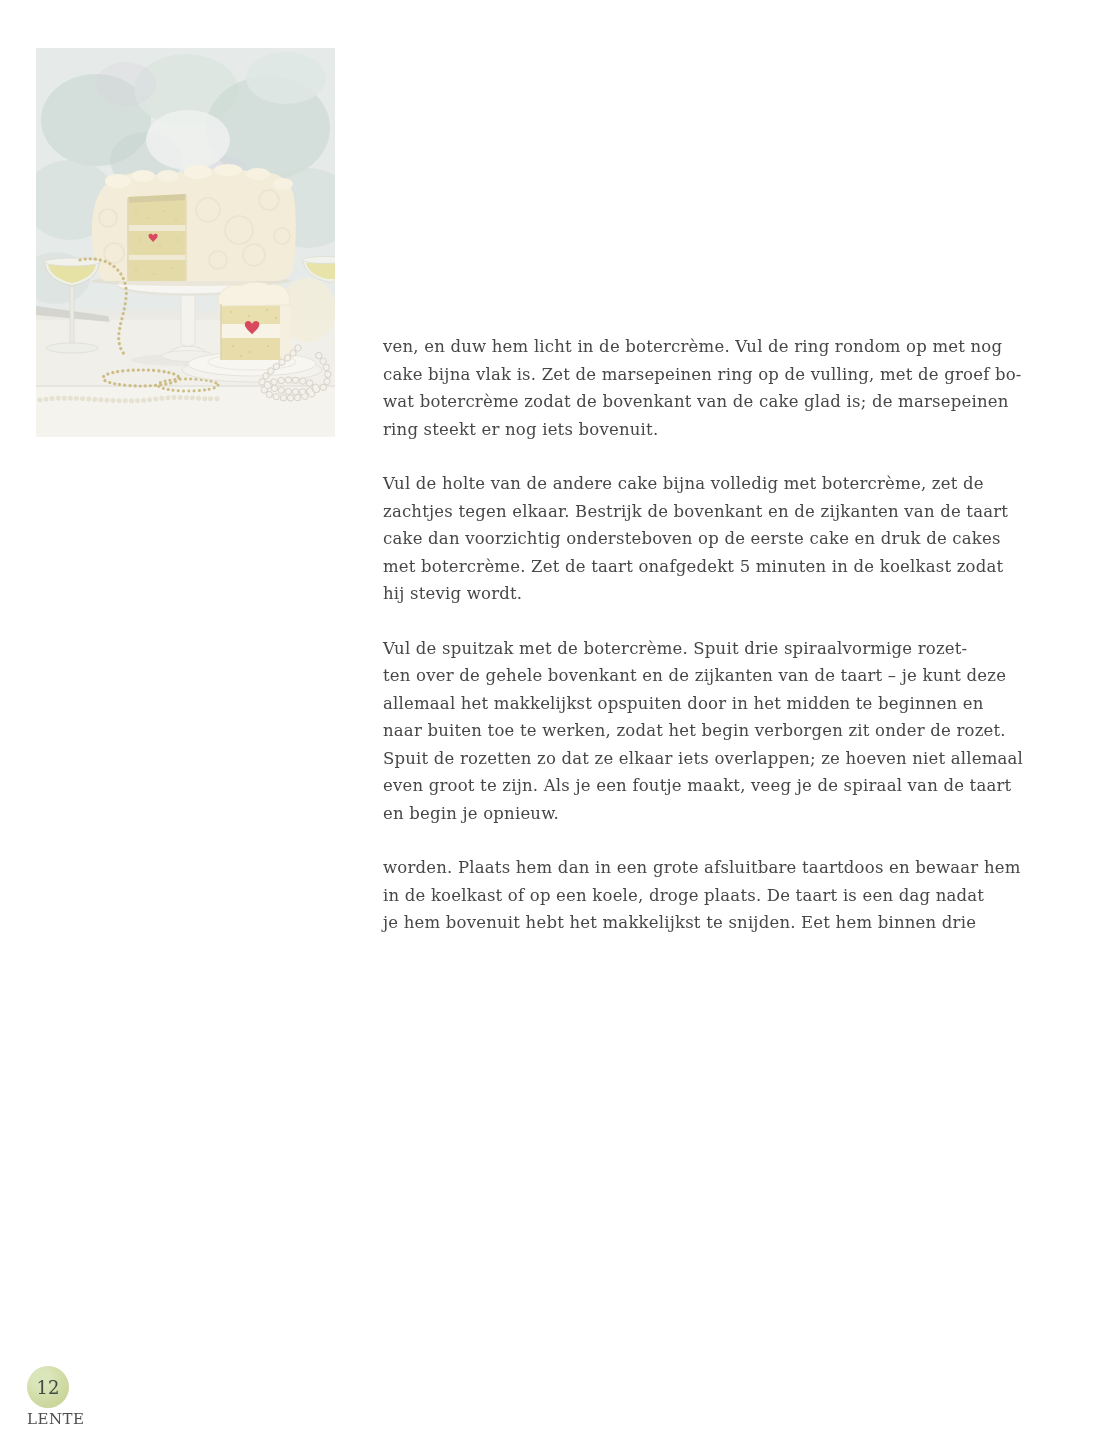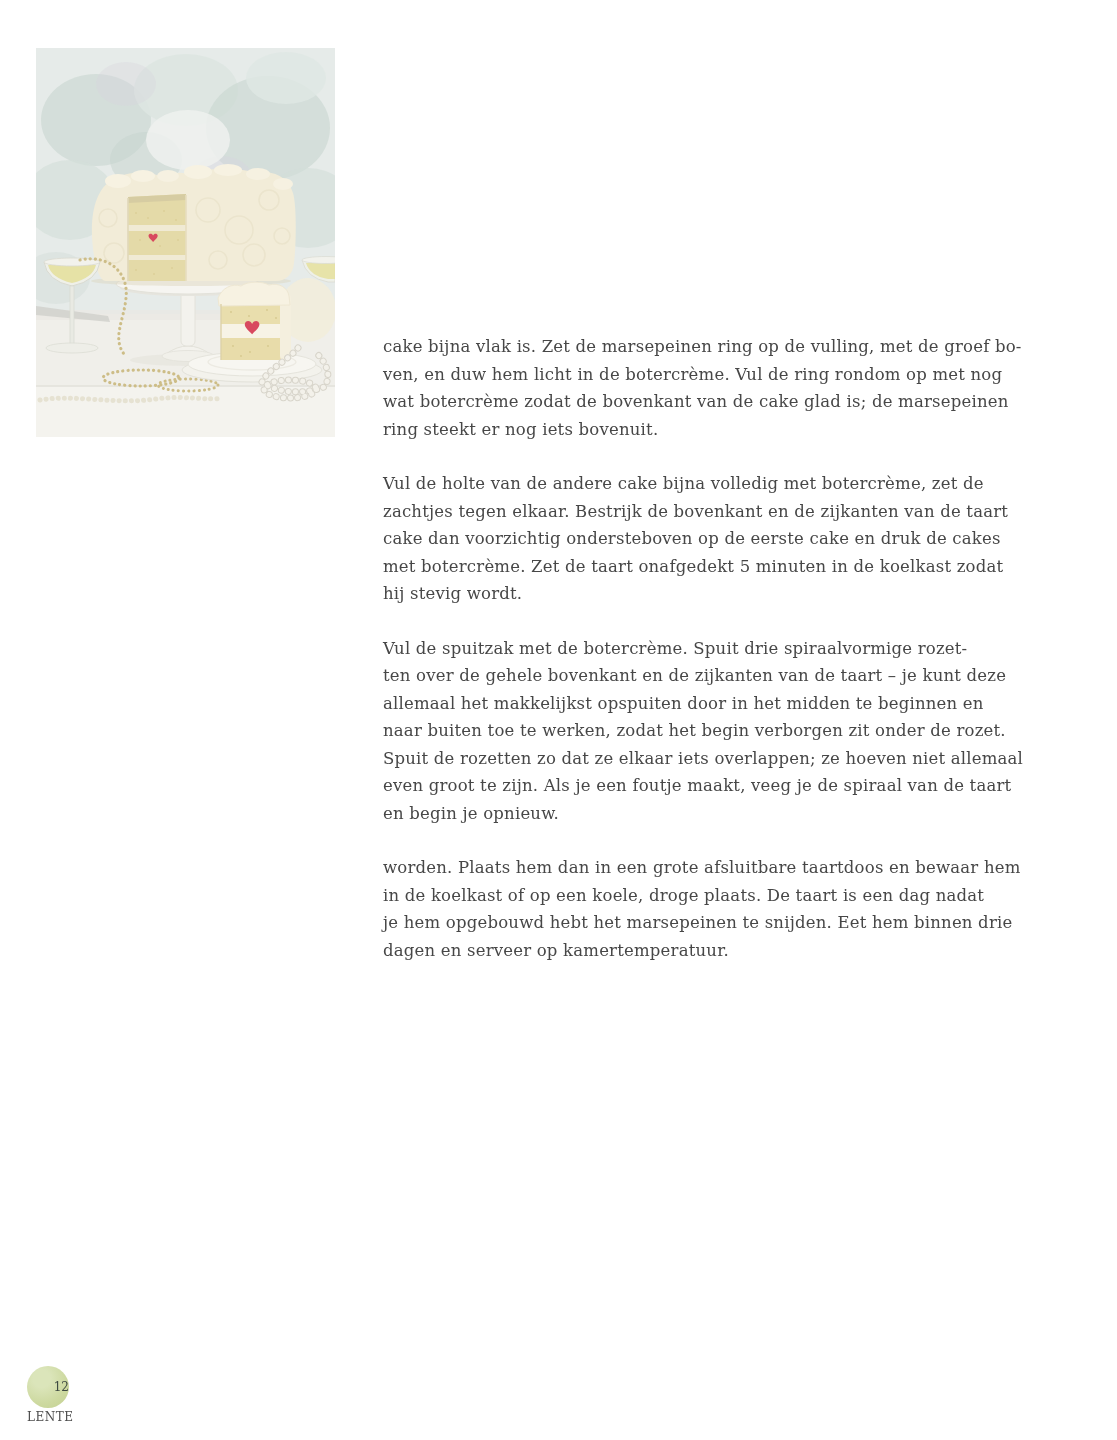--- a/index.html
+++ b/index.html
@@ -27,26 +27,26 @@
   .text-column .tl {
     line-height:27.5px;
     white-space:nowrap;
   }
   .footer {
     position:absolute; left:27px; top:1366px; width:90px;
   }
   .page-badge {
     width:42px; height:42px; border-radius:50%;
     background:radial-gradient(circle at 35% 30%, #dbe5ba 0 22%, #cdd9a0 62%, #c3d090 100%);
-    display:flex; align-items:center; justify-content:flex-end;
-    color:#3e4a42; font-size:12px;
+    display:flex; align-items:center; justify-content:center;
+    color:#3e4a42; font-size:18px;
   }
   .section-label {
     margin-top:2px;
-    color:#4c4c4c; font-size:12px; letter-spacing:0.5px;
+    color:#4c4c4c; font-size:15px; letter-spacing:0.5px;
   }
 </style>
 </head>
 <body>
 
 <div class="page">
 
   <figure class="photo" aria-label="White frosted layer cake on a white cake stand with a wedge cut out revealing pale sponge layers and a pink heart; a cut slice with a pink heart centre on stacked white plates; champagne coupes and pearl and gold bead necklaces on a white table against pale floral wallpaper">
     <svg viewBox="0 0 299 389" xmlns="http://www.w3.org/2000/svg">
 
@@ -196,22 +196,22 @@
         <g stroke="#f3f1ea" stroke-width="5" stroke-dasharray="0.1 7">
           <path d="M262,300 C250,314 232,321 226,334 C240,345 268,347 288,339 C296,329 291,314 279,304"></path>
           <ellipse cx="254" cy="341" rx="26" ry="9"></ellipse>
         </g>
       </g>
     </svg>
   </figure>
 
   <main class="text-column">
     <p>
+      <span class="tl" style="display:block">ven, en duw hem licht in de botercrème. Vul de ring rondom op met nog</span>
       <span class="tl" style="display:block">cake bijna vlak is. Zet de marsepeinen ring op de vulling, met de groef bo-</span>
-      <span class="tl" style="display:block">ven, en duw hem licht in de botercrème. Vul de ring rondom op met nog</span>
       <span class="tl" style="display:block">wat botercrème zodat de bovenkant van de cake glad is; de marsepeinen</span>
       <span class="tl" style="display:block">ring steekt er nog iets bovenuit.</span>
     </p>
     <p>
       <span class="tl" style="display:block">Vul de holte van de andere cake bijna volledig met botercrème, zet de</span>
       <span class="tl" style="display:block">zachtjes tegen elkaar. Bestrijk de bovenkant en de zijkanten van de taart</span>
       <span class="tl" style="display:block">cake dan voorzichtig ondersteboven op de eerste cake en druk de cakes</span>
       <span class="tl" style="display:block">met botercrème. Zet de taart onafgedekt 5 minuten in de koelkast zodat</span>
       <span class="tl" style="display:block">hij stevig wordt.</span>
     </p>
@@ -220,22 +220,21 @@
       <span class="tl" style="display:block">ten over de gehele bovenkant en de zijkanten van de taart – je kunt deze</span>
       <span class="tl" style="display:block">allemaal het makkelijkst opspuiten door in het midden te beginnen en</span>
       <span class="tl" style="display:block">naar buiten toe te werken, zodat het begin verborgen zit onder de rozet.</span>
       <span class="tl" style="display:block">Spuit de rozetten zo dat ze elkaar iets overlappen; ze hoeven niet allemaal</span>
       <span class="tl" style="display:block">even groot te zijn. Als je een foutje maakt, veeg je de spiraal van de taart</span>
       <span class="tl" style="display:block">en begin je opnieuw.</span>
     </p>
     <p>
       <span class="tl" style="display:block">worden. Plaats hem dan in een grote afsluitbare taartdoos en bewaar hem</span>
       <span class="tl" style="display:block">in de koelkast of op een koele, droge plaats. De taart is een dag nadat</span>
-      <span class="tl" style="display:block">je hem opgebouwd hebt het marsepeinen te snijden. Eet hem binnen drie</span>
-      <span class="tl" style="display:block">dagen en serveer op kamertemperatuur.</span>
+      <span class="tl" style="display:block">je hem bovenuit hebt het makkelijkst te snijden. Eet hem binnen drie</span>
     </p>
   </main>
 
   <footer class="footer">
     <div class="page-badge">
       <span>12</span>
     </div>
     <div class="section-label">LENTE</div>
   </footer>
 

